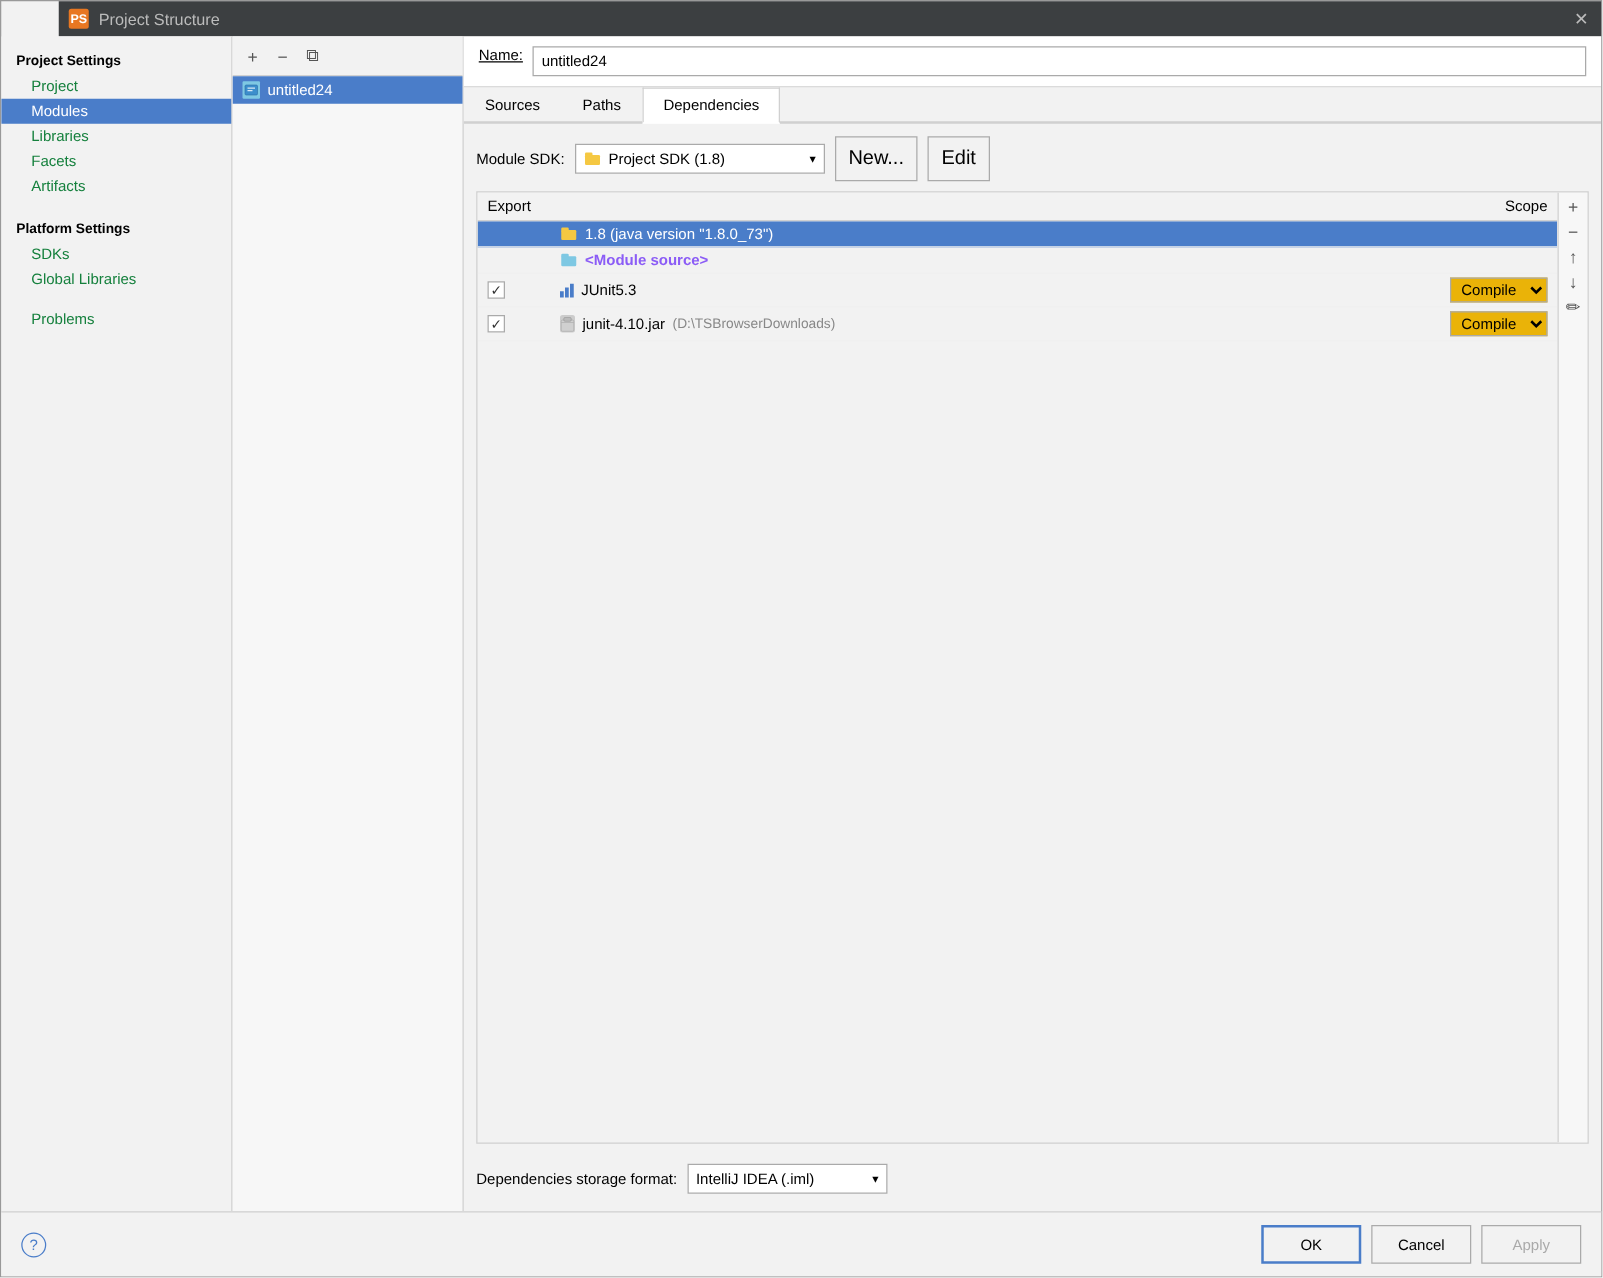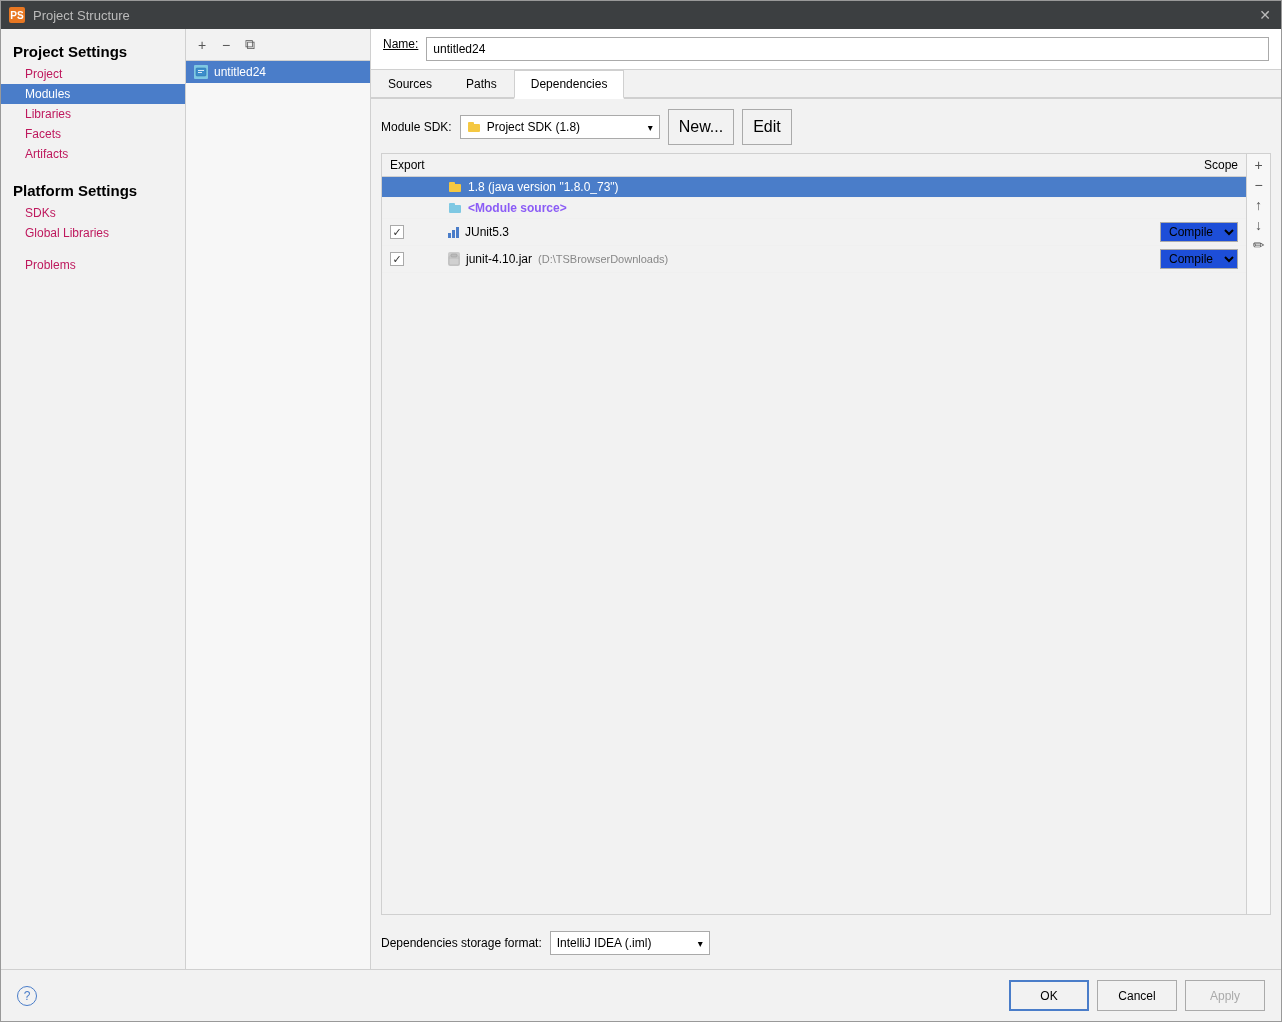--- a/index.html
+++ b/index.html
@@ -1,30 +1,30 @@
 <!DOCTYPE html>
 <html><head>
   <meta charset="utf-8">
   <style>
     * { box-sizing: border-box; margin: 0; padding: 0; }
     body { font-family: 'Segoe UI', Arial, sans-serif; font-size: 12px; background: #fff; color: #000; width: 1282px; height: 1022px; overflow: hidden; }
 
     .window { width: 1282px; height: 1022px; background: #f2f2f2; border: 1px solid #999; display: flex; flex-direction: column; }
 
-    .title-bar { background: #3c3f41; color: #bbb; display: flex; align-items: center; padding: 4px 8px; height: 28px; gap: 8px; flex-shrink: 0; }
+    .title-bar { background: #3c3f41; color: #bbb; display: flex; align-items: center; padding: 4px 8px; height: 28px; gap: 8px; flex-shrink: 0; margin-left: 46px; }
     .title-bar .app-icon { width: 16px; height: 16px; background: #e87722; border-radius: 2px; display: flex; align-items: center; justify-content: center; font-size: 10px; color: #fff; font-weight: bold; }
     .title-bar .title-text { font-size: 13px; color: #bbb; }
     .title-bar .close-btn { margin-left: auto; width: 16px; height: 16px; display: flex; align-items: center; justify-content: center; cursor: pointer; font-size: 14px; color: #bbb; }
 
     .content { display: flex; flex: 1; overflow: hidden; }
 
     
     .sidebar { width: 185px; background: #f2f2f2; border-right: 1px solid #d0d0d0; display: flex; flex-direction: column; flex-shrink: 0; padding-top: 8px; }
-    .sidebar-section-title { font-size: 15px; font-weight: bold; color: #000; padding: 6px 12px 4px 12px; }
-    .sidebar-item { padding: 3px 12px 3px 24px; cursor: pointer; font-size: 12px; color: #be185d; }
+    .sidebar-section-title { font-size: 11px; font-weight: bold; color: #000; padding: 6px 12px 4px 12px; }
+    .sidebar-item { padding: 3px 12px 3px 24px; cursor: pointer; font-size: 12px; color: #15803d; }
     .sidebar-item.active { background: #4a7dc9; color: #fff; }
     .sidebar-divider { height: 12px; }
 
     
     .module-panel { width: 185px; background: #f7f7f7; border-right: 1px solid #d0d0d0; display: flex; flex-direction: column; flex-shrink: 0; }
     .module-toolbar { display: flex; align-items: center; padding: 4px 6px; gap: 4px; border-bottom: 1px solid #d0d0d0; background: #f2f2f2; height: 32px; }
     .module-btn { width: 20px; height: 20px; display: flex; align-items: center; justify-content: center; cursor: pointer; font-size: 14px; color: #555; border: none; background: transparent; }
     .module-item { display: flex; align-items: center; padding: 4px 8px; gap: 6px; cursor: pointer; background: #4a7dc9; color: #fff; }
     .module-item-icon { width: 14px; height: 14px; background: #7ec8e3; border-radius: 1px; display: flex; align-items: center; justify-content: center; }
 
@@ -58,21 +58,21 @@
     .dep-table-header-cell.export { width: 60px; }
     .dep-table-header-cell.name { flex: 1; }
     .dep-table-header-cell.scope { width: 100px; text-align: right; }
 
     .dep-table-body { flex: 1; overflow-y: auto; }
     .dep-row { display: flex; align-items: center; padding: 3px 8px; gap: 6px; border-bottom: 1px solid #f0f0f0; }
     .dep-row.selected { background: #4a7dc9; color: #fff; }
     .dep-row .export-cell { width: 52px; }
     .dep-row .name-cell { flex: 1; display: flex; align-items: center; gap: 6px; font-size: 12px; }
     .dep-row .scope-cell { width: 100px; text-align: right; }
-    .scope-dropdown { border: 1px solid #aaa; background: #1d4ed8; padding: 1px 4px; font-size: 12px; cursor: pointer; }
+    .scope-dropdown { border: 1px solid #aaa; background: #eab308; padding: 1px 4px; font-size: 12px; cursor: pointer; }
 
     .dep-table-actions { display: flex; flex-direction: column; width: 24px; border-left: 1px solid #d0d0d0; background: #f7f7f7; padding: 2px; gap: 2px; align-items: center; }
     .dep-action-btn { width: 18px; height: 18px; display: flex; align-items: center; justify-content: center; cursor: pointer; font-size: 14px; color: #555; border: none; background: transparent; }
 
     .bar-icon { display: flex; gap: 1px; align-items: flex-end; height: 12px; }
     .bar-icon span { width: 3px; background: #4a7dc9; }
 
     .jar-icon { width: 12px; height: 14px; background: #ccc; border-radius: 2px; display: flex; align-items: center; justify-content: center; font-size: 7px; color: #666; }
 
     

